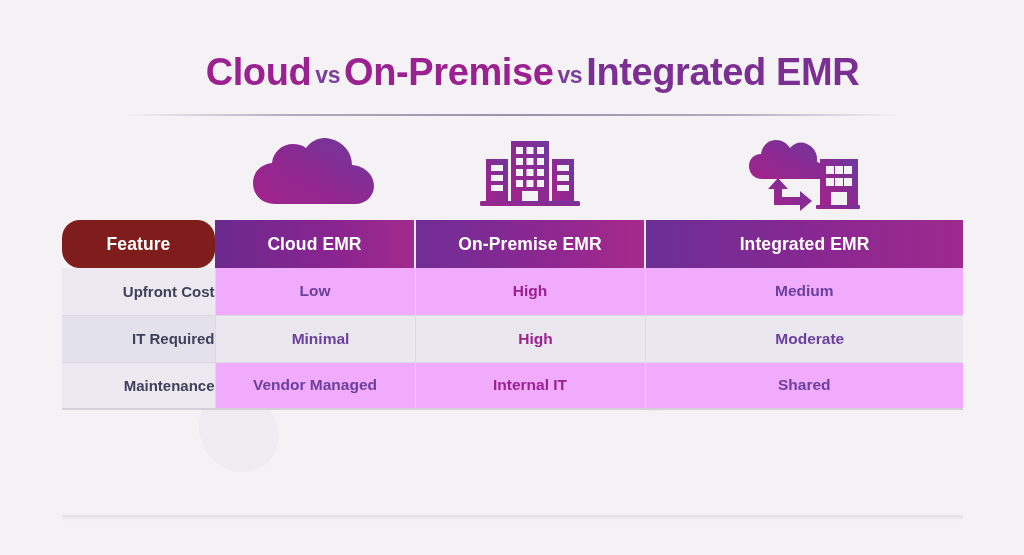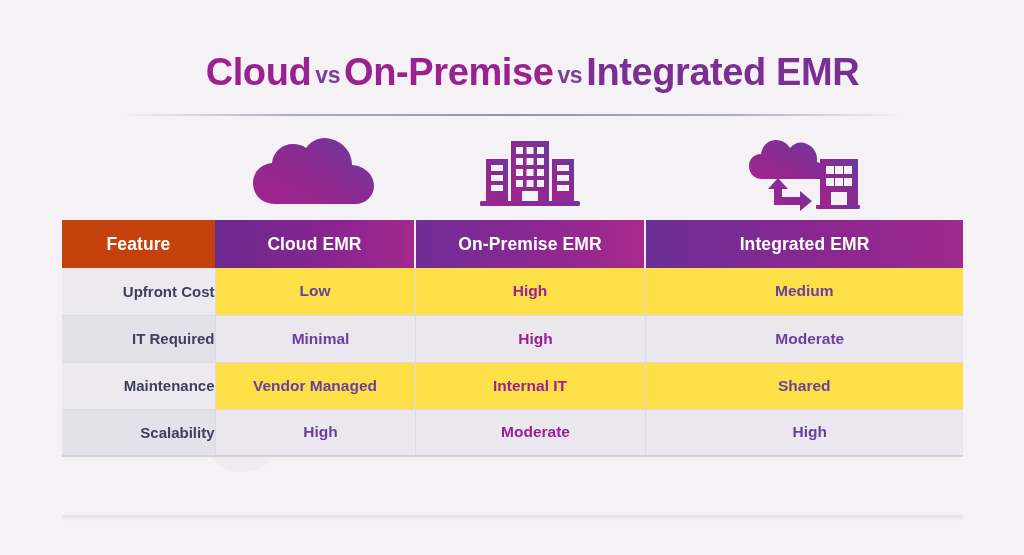--- a/index.html
+++ b/index.html
@@ -109,21 +109,22 @@
 
   .table th {
     height: 48px;
     font-size: 17.5px;
     font-weight: bold;
     color: #ffffff;
     letter-spacing: .1px;
     vertical-align: middle;
   }
   .th-feature {
-    background: #c2410c;
+    background: #7f1d1d;
+    border-radius: 18px;
   }
   .th-cloud {
     background: linear-gradient(90deg, #6b2a8e 0%, #8a2490 60%, #a22a8d 100%);
   }
   .th-onprem {
     background: linear-gradient(90deg, #6f2e96 0%, #8c2791 55%, #a82a8c 100%);
     border-left: 2px solid #efeaf2;
     border-right: 2px solid #efeaf2;
     margin-top: 43px;
   }
@@ -133,21 +134,21 @@
 
   .table td {
     height: 47px;
     font-size: 15.5px;
     font-weight: bold;
     vertical-align: middle;
     text-align: center;
     border-bottom: 1px solid #dcd9e2;
   }
 
-  tr.row-a td { background: #fde047; }
+  tr.row-a td { background: #f0abfc; }
   tr.row-b td { background: #eae8ee; padding-left: 11px; }
 
   td.cell-feature {
     text-align: right;
     font-size: 15px;
     font-weight: bold;
     color: #3f3f5c;
     border-right: 1px solid #dcd9e2;
   }
   tr.row-a td.cell-feature { background: #eceaf0; }
@@ -322,24 +323,18 @@
         <td class="cell-cloud">Minimal</td>
         <td class="cell-onprem">High</td>
         <td class="cell-integr">Moderate</td>
       </tr>
       <tr class="row-a">
         <td class="cell-feature">Maintenance</td>
         <td class="cell-cloud">Vendor Managed</td>
         <td class="cell-onprem">Internal IT</td>
         <td class="cell-integr">Shared</td>
       </tr>
-      <tr class="row-b">
-        <td class="cell-feature">Scalability</td>
-        <td class="cell-cloud">High</td>
-        <td class="cell-onprem">Moderate</td>
-        <td class="cell-integr">High</td>
-      </tr>
     </tbody>
   </table>
 
   <div class="table-shadow"></div>
 
 </div>
 
 </body></html>

